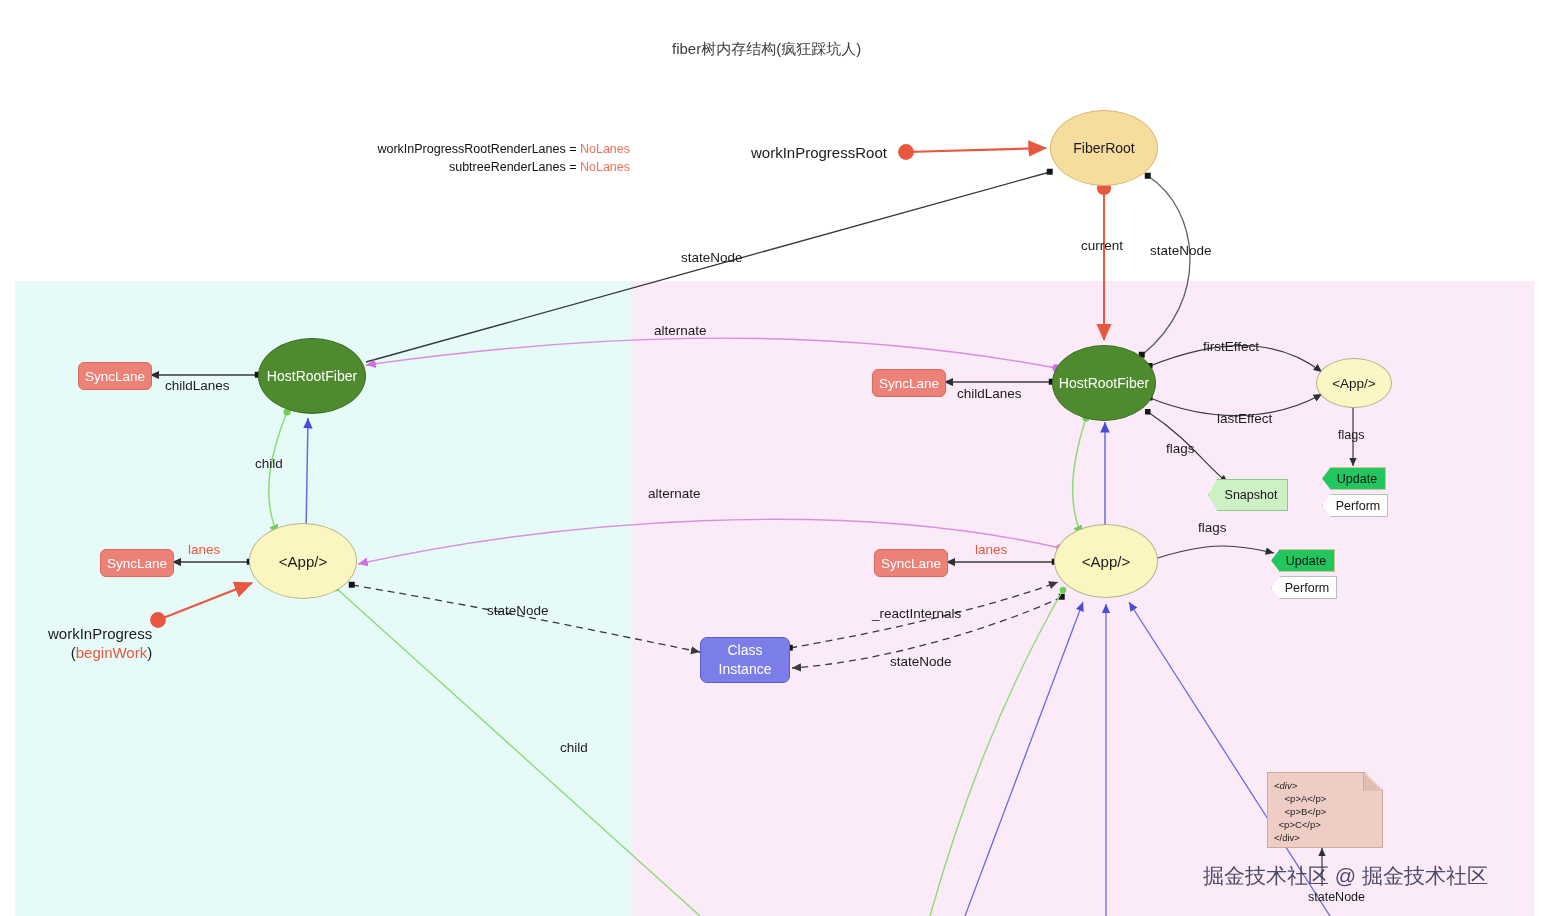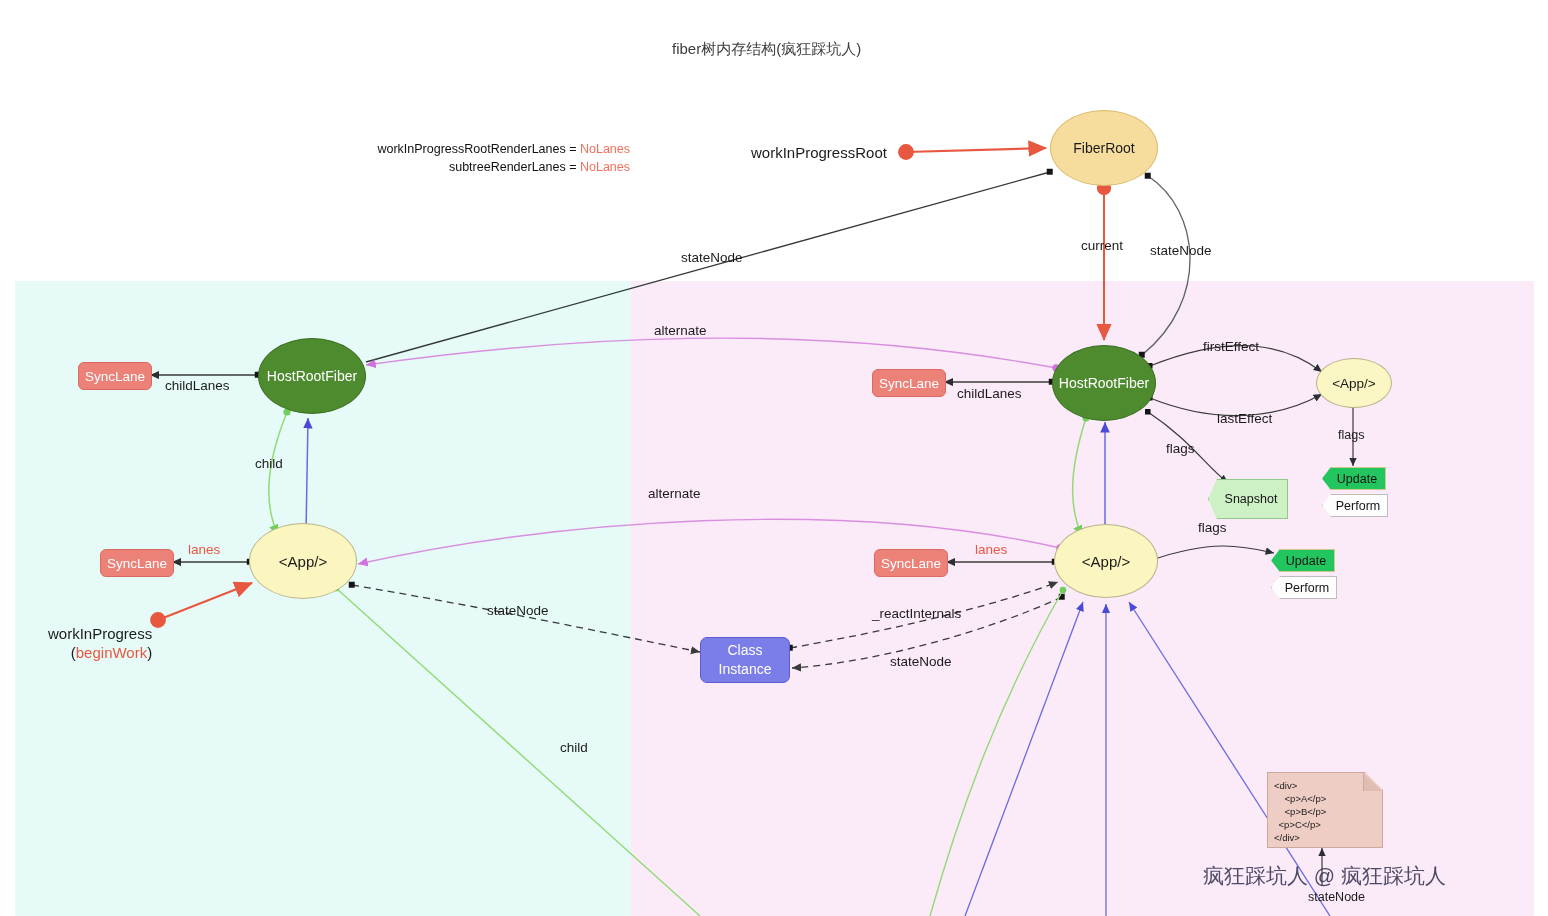--- a/index.html
+++ b/index.html
@@ -294,39 +294,39 @@
   </div>
   <div class="node rect-lane" style="left:874px; top:549px; width:72px; height:26px;">
     <span>SyncLane</span>
   </div>
 
   <div class="node rect-class" style="left:700px; top:637px; width:88px; height:44px;">
     <span>Class</span>
     <span>Instance</span>
   </div>
 
-  <div class="flag flag-green" style="left:1208px; top:479px; width:80px; height:40px;">
+  <div class="flag flag-green" style="left:1208px; top:479px; width:80px; height:32px;">
     <span>Snapshot</span>
   </div>
   <div class="flag flag-yellow" style="left:1322px; top:467px; width:64px; height:23px;">
     <span>Update</span>
   </div>
   <div class="flag flag-white" style="left:1322px; top:494px; width:66px; height:23px;">
     <span>Perform</span>
   </div>
   <div class="flag flag-yellow" style="left:1271px; top:549px; width:64px; height:23px;">
     <span>Update</span>
   </div>
   <div class="flag flag-white" style="left:1271px; top:576px; width:66px; height:23px;">
     <span>Perform</span>
   </div>
 
   <div class="note" style="left:1267px; top:772px; width:116px; height:76px;">
     <div class="note-fold"></div>
-    <div class="mono-note" style="left:6px; top:6px;">&lt;div&gt;</div>
+    <div class="mono-note" style="left:6px; top:6px;font-style:italic;">&lt;div&gt;</div>
     <div class="mono-note" style="left:6px; top:19px;">    &lt;p&gt;A&lt;/p&gt;</div>
     <div class="mono-note" style="left:6px; top:32px;">    &lt;p&gt;B&lt;/p&gt;</div>
     <div class="mono-note" style="left:0; top:45px;">    &lt;p&gt;C&lt;/p&gt;</div>
     <div class="mono-note" style="left:6px; top:58px;">&lt;/div&gt;</div>
   </div>
 
   <div class="lbl" style="left:681px; top:250px;">stateNode</div>
   <div class="lbl" style="left:1081px; top:238px;">current</div>
   <div class="lbl" style="left:1150px; top:243px;">stateNode</div>
   <div class="lbl" style="left:654px; top:323px;">alternate</div>
@@ -340,15 +340,15 @@
   <div class="lbl" style="left:872px; top:606px;">_reactInternals</div>
   <div class="lbl" style="left:890px; top:654px;">stateNode</div>
   <div class="lbl" style="left:1203px; top:339px;">firstEffect</div>
   <div class="lbl" style="left:1217px; top:411px;">lastEffect</div>
   <div class="lbl" style="left:1166px; top:441px;">flags</div>
   <div class="lbl lbl-sm" style="left:1338px; top:428px;">flags</div>
   <div class="lbl" style="left:1198px; top:520px;">flags</div>
   <div class="lbl" style="left:560px; top:740px;">child</div>
   <div class="lbl lbl-sm" style="left:1308px; top:890px;">stateNode</div>
 
-  <div class="watermark" style="left:1203px; top:862px;">疯狂踩坑人 @ 疯狂踩坑人</div>
+  <div class="watermark" style="left:1203px; top:862px;">掘金技术社区 @ 掘金技术社区</div>
 
 </div>
 
 </body></html>

